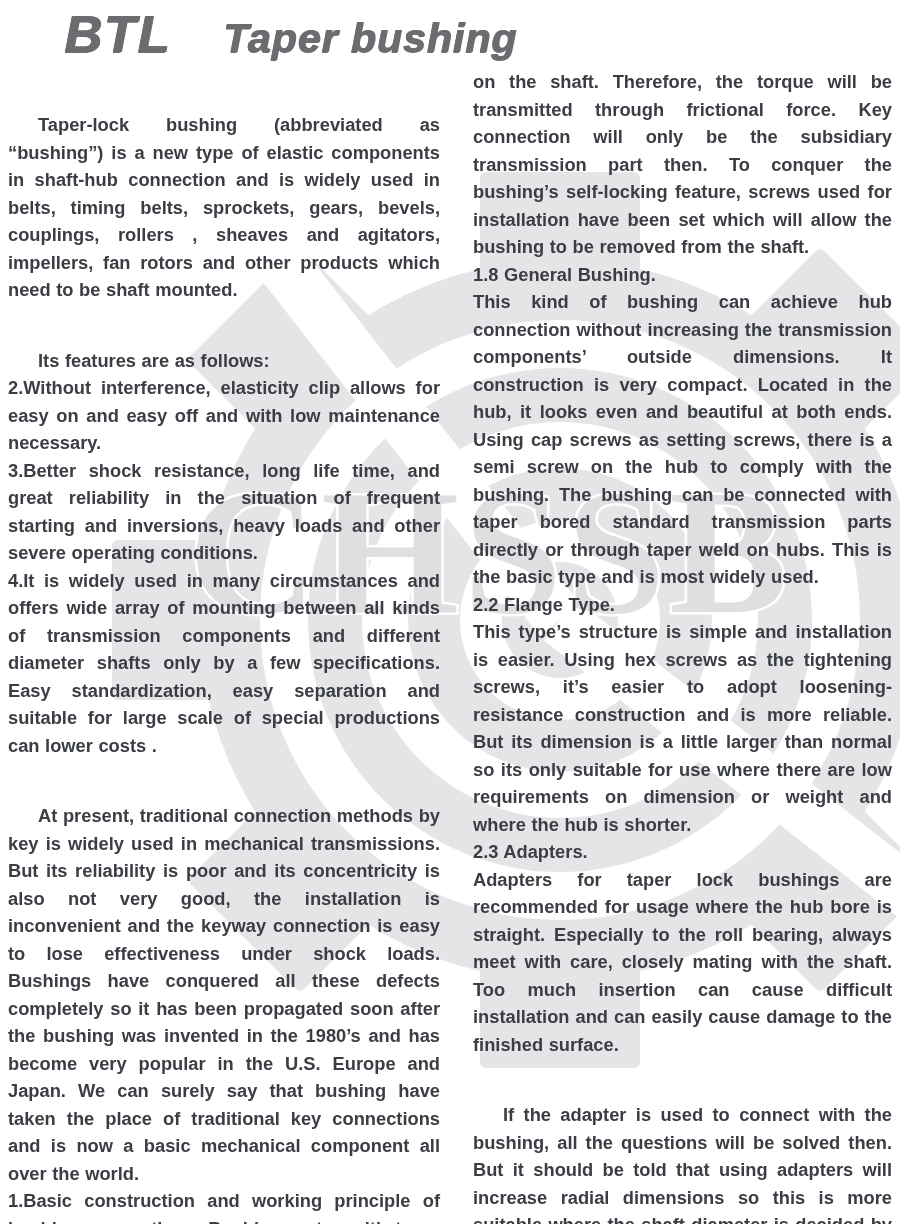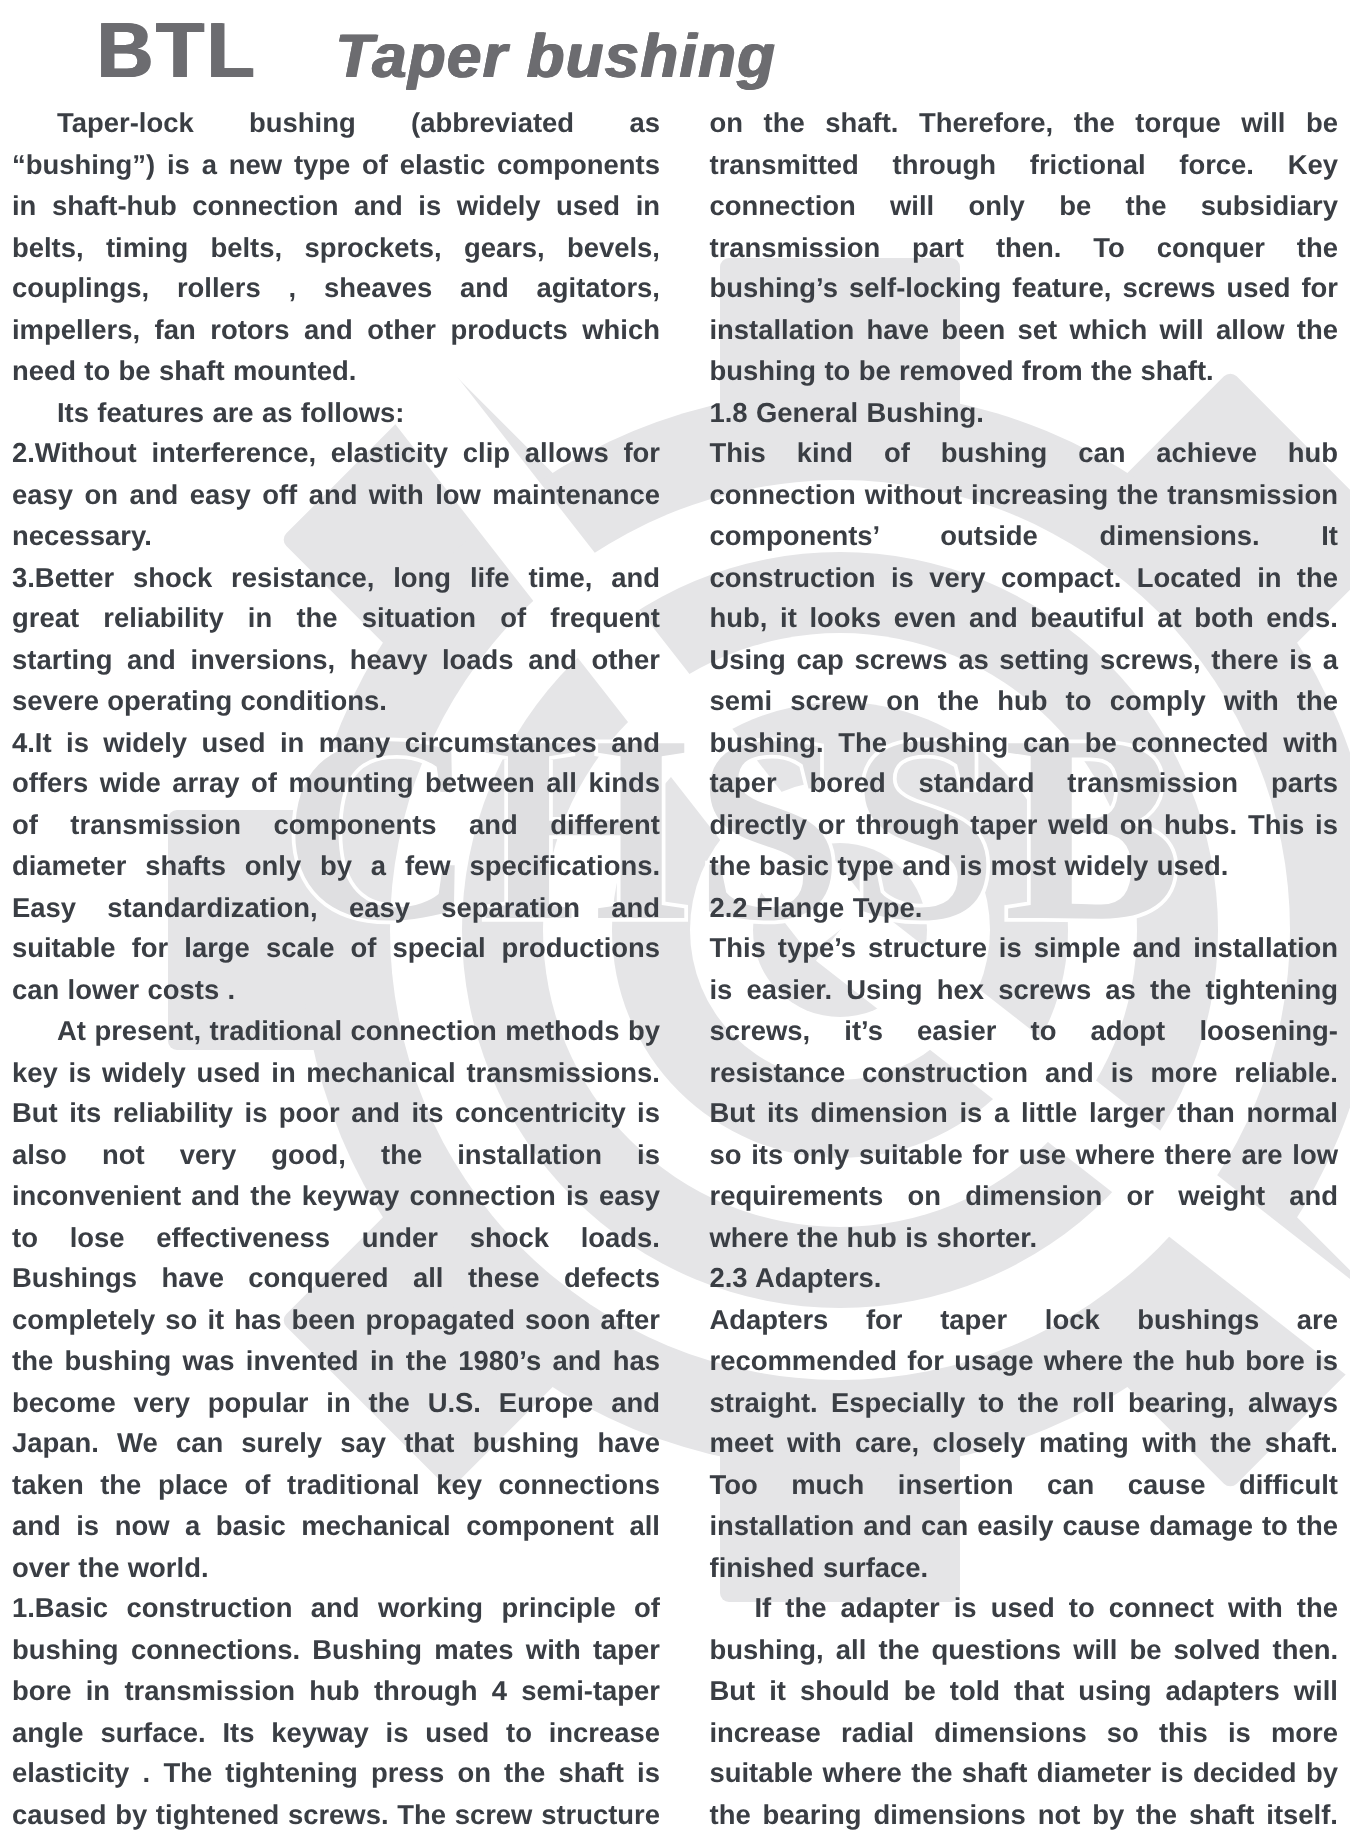--- a/index.html
+++ b/index.html
@@ -21,21 +21,21 @@
     position:absolute;left:0;top:0;width:900px;height:1224px;z-index:0;
   }
   .header{
     position:relative;z-index:1;
     padding:6px 0 0 64px;height:60px;
     color:var(--title-gray);
     white-space:nowrap;
   }
   .brand{
     display:inline-block;
-    font-weight:bold;font-size:52px;line-height:56px;
+    font-style:italic;font-weight:bold;font-size:52px;line-height:56px;
     letter-spacing:2px;
     text-shadow:1.4px 0 0 currentColor, 0 0.6px 0 currentColor;
   }
   .doc-title{
     display:inline-block;margin-left:52px;
     font-style:italic;font-weight:bold;font-size:41px;line-height:56px;
     letter-spacing:1px;
     text-shadow:1.2px 0 0 currentColor, 0 0.5px 0 currentColor;
     text-align:right;
   }
@@ -46,21 +46,21 @@
   }
   .col{min-width:0;}
   .para{
     margin:0;
     font-weight:bold;
     font-size:18.3px;line-height:27.5px;
     color:var(--body-text);
     text-align:justify;
     word-spacing:0.5px;
   }
-  .para.indent{text-indent:30px;}
+  .para.indent{text-indent:30px;margin-top:43px;}
 </style>
 </head>
 <body>
 
 <div class="page">
 
   <svg class="watermark" viewBox="0 0 900 1224" width="900" height="1224" aria-hidden="true">
     <g transform="translate(560,620)">
 
       <g fill="var(--watermark-gray)">

